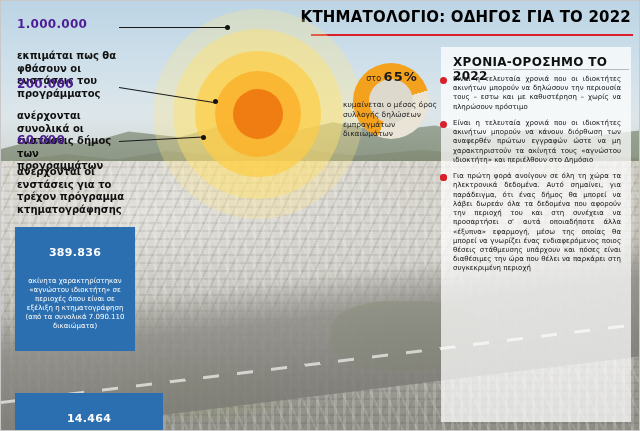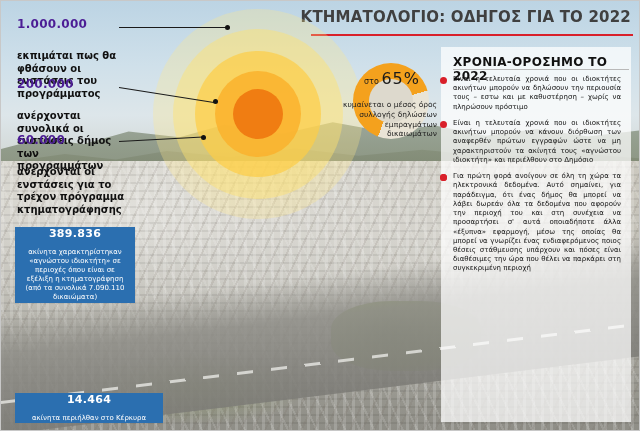--- a/index.html
+++ b/index.html
@@ -72,21 +72,21 @@
     background:radial-gradient(ellipse at 50% 50%, #8a9668 0%, rgba(150,160,120,0) 75%);
     opacity:.6;border-radius:45%;
   }
 
   
   .header-band{
     position:absolute;left:306px;top:6px;width:326px;height:26px;
   }
   .header-title{
     position:absolute;right:8px;top:7px;
-    font-size:15px;font-weight:bold;color:#404040;letter-spacing:.2px;
+    font-size:15px;font-weight:bold;color:#000000;letter-spacing:.2px;
     white-space:nowrap;
   }
   .header-rule{
     position:absolute;left:310px;top:33px;width:322px;height:2px;background:#d9202a;
   }
 
   
   .radial{
     position:absolute;left:152px;top:8px;width:210px;height:210px;
   }
@@ -106,44 +106,44 @@
     background:conic-gradient(from 200deg, #f4a11d 0turn 0.65turn, #e9e4d6 0.65turn 1turn);
   }
   .donut-hole{
     position:absolute;left:16px;top:16px;width:44px;height:44px;border-radius:50%;
     background:#ddd9cd;
   }
   .donut-label{
     position:absolute;left:346px;top:68px;width:90px;text-align:center;
     font-size:8px;color:#1b1b1b;line-height:1.25;
   }
-  .donut-pct{font-size:16px;font-weight:normal;letter-spacing:1px;}
+  .donut-pct{font-size:13px;font-weight:bold;letter-spacing:1px;}
   .donut-caption{
-    position:absolute;left:342px;top:99px;width:94px;text-align:right;
+    position:absolute;left:342px;top:99px;width:94px;text-align:left;
     font-size:7.5px;color:#1f1f1f;line-height:1.3;
   }
 
   
   .callout{position:absolute;font-size:8px;color:#101010;line-height:1.2;}
   .callout .big{font-size:12px;font-weight:bold;color:#4c1d95;letter-spacing:.3px;}
   .callout .body{display:block;margin-top:19px;font-size:10px;line-height:1.25;font-weight:bold;}
   .co1{left:16px;top:16px;width:110px;}
   .co2{left:16px;top:76px;width:110px;}
   .co3{left:16px;top:132px;width:110px;}
 
   .leader{position:absolute;height:1px;background:#1a1a1a;transform-origin:left center;}
   .dot{position:absolute;width:5px;height:5px;border-radius:50%;background:#111;}
 
   
   .statbox{
     position:absolute;background:#2b6fb0;color:#fff;text-align:center;
-    padding:0 6px;box-sizing:border-box;
+    padding:19px 6px;box-sizing:border-box;
   }
   .statbox .num{display:block;font-size:11px;font-weight:bold;letter-spacing:.3px;}
-  .statbox .txt{display:block;font-size:7px;line-height:1.3;margin-top:8px;text-align:center;}
+  .statbox .txt{display:block;font-size:7px;line-height:1.3;margin-top:18px;text-align:center;}
   .sb1{left:14px;top:226px;width:120px;}
   .sb2{left:14px;top:392px;width:148px;}
 
   
   .right-panel{
     position:absolute;left:440px;top:46px;width:190px;height:375px;
     background:rgba(255,255,255,.72);
   }
   .right-title{
     position:absolute;left:452px;top:54px;

